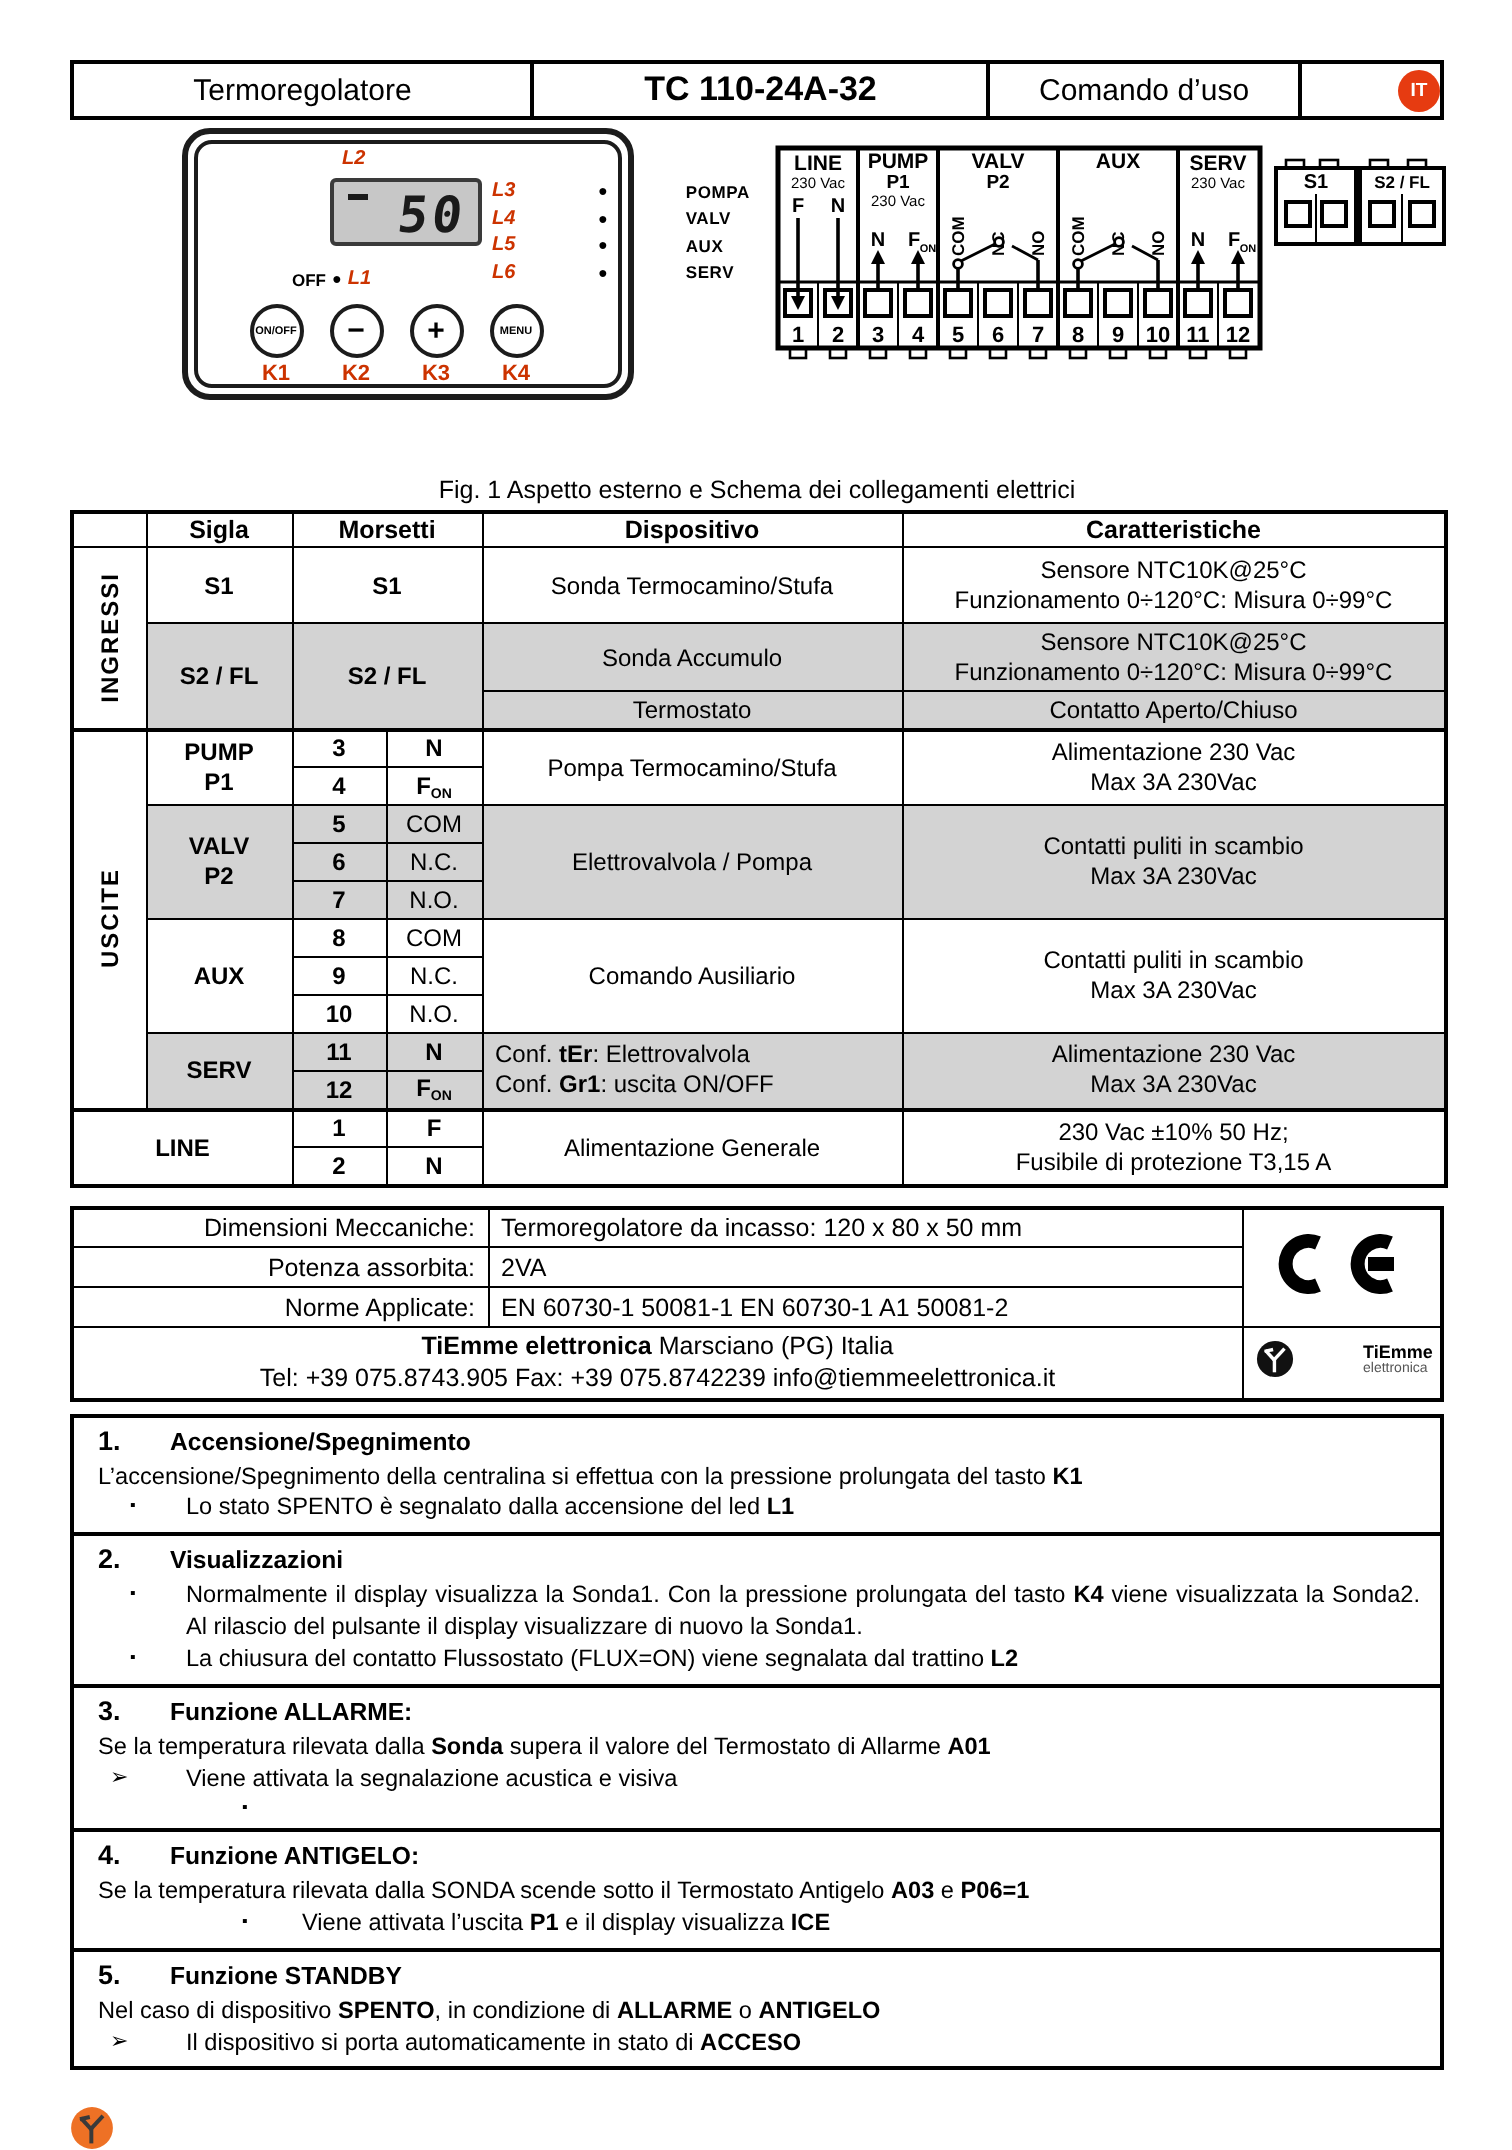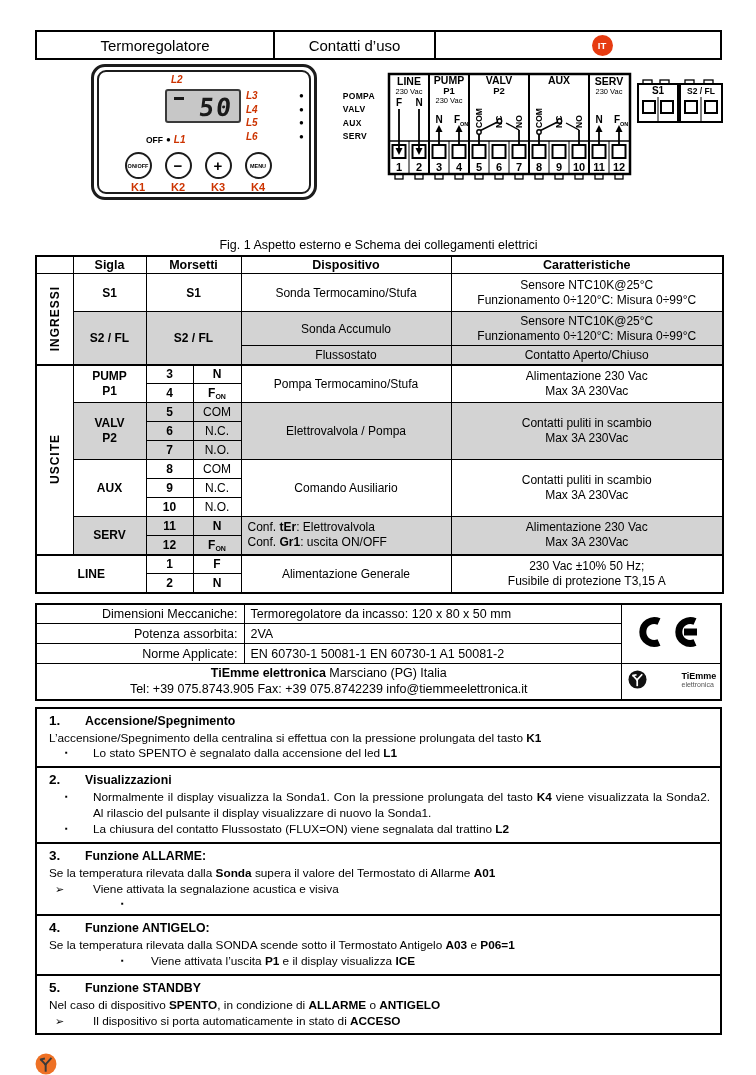--- a/index.html
+++ b/index.html
@@ -91,21 +91,22 @@
   .footer { display:flex; align-items:center; margin-top:18px; width:690px; }
   .footer .fcol { flex:1; font-size:11px; }
 </style>
 </head>
 <body>
 
 <div class="page">
 
   <div class="doc-header">
     <div class="cell hc1">Termoregolatore</div>
-    <div class="cell hc3">Contatti d’uso</div>
+    <div class="cell hc2">TC 110-24A-32</div>
+    <div class="cell hc3">Comando d’uso</div>
     <div class="cell hc4">
       <div class="it-badge">IT</div>
     </div>
   </div>
 
   <div class="figure-row">
 
     <div class="panel">
       <div class="panel-inner">
         <div class="red-lbl l2-lbl">L2</div>
@@ -356,21 +357,21 @@
     <tr style="height:34px">
       <td rowspan="2" class="gray bold">S2 / FL</td>
       <td colspan="2" rowspan="2" class="gray bold">S2 / FL</td>
       <td class="gray">Sonda Accumulo</td>
       <td class="gray two-line">
             <div>Sensore NTC10K@25°C</div>
             <div>Funzionamento 0÷120°C: Misura 0÷99°C</div>
           </td>
     </tr>
     <tr class="subrow">
-      <td class="gray">Flussostato</td>
+      <td class="gray">Termostato</td>
       <td class="gray">Contatto Aperto/Chiuso</td>
     </tr>
     <tr class="subrow thick-top">
       <td rowspan="10">
             <div class="vtext">USCITE</div>
           </td>
       <td rowspan="2" class="bold two-line">
             <div>PUMP</div>
             <div>P1</div>
           </td>

